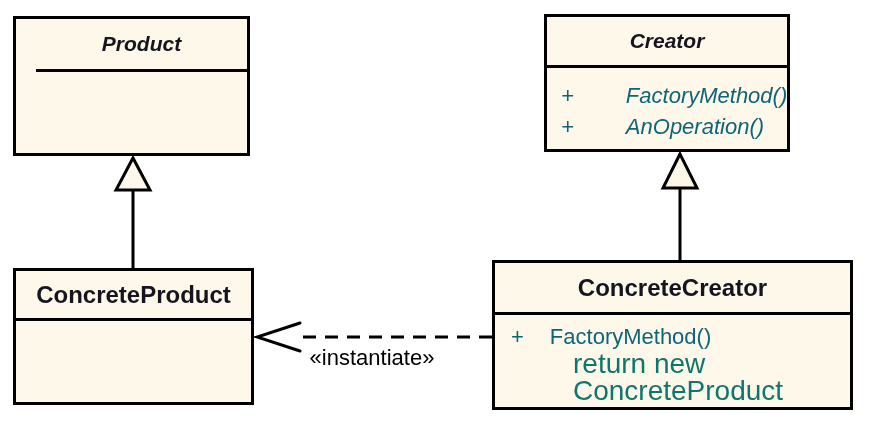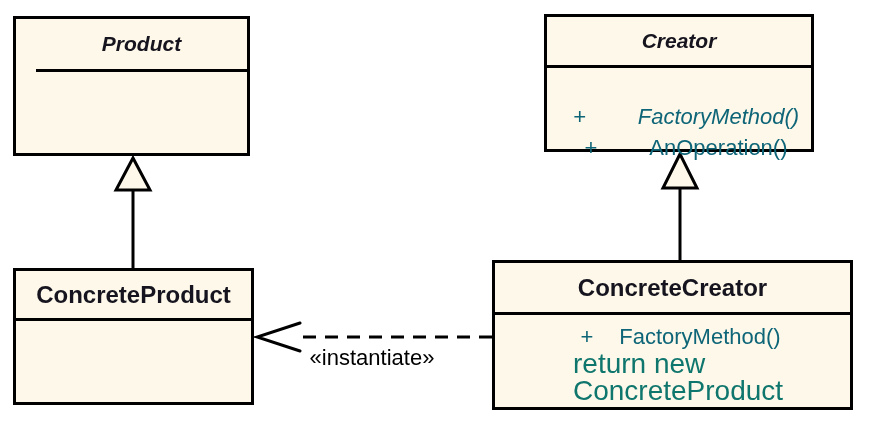--- a/index.html
+++ b/index.html
@@ -41,35 +41,35 @@
   .uml-title.abstract { font-style: italic; }
   .uml-body {
     flex: 1 1 auto;
     color: #0e6578;
     font-size: 22px;
   }
   
   .box-product { left: 13px; top: 16px; width: 237px; height: 140px; }
   .box-product .uml-title { height: 50px; font-size: 21px; margin-left: 20px; }
   
-  .box-creator { left: 544px; top: 14px; width: 270px; height: 138px; gap: 21px; }
+  .box-creator { left: 544px; top: 14px; width: 246px; height: 138px; }
   .box-creator .uml-title { height: 48px; font-size: 21px; }
   .box-creator .uml-body { padding-top: 12px; }
-  .box-creator .member { line-height: 31px; padding-left: 14px; }
+  .box-creator .member { line-height: 31px; padding-left: 14px; font-style: italic; }
   .box-creator .member .mname { margin-left: 52px; }
   
   .box-concrete-product { left: 13px; top: 268px; width: 241px; height: 137px; }
   .box-concrete-product .uml-title { height: 47px; font-size: 24px; }
   
   .box-concrete-creator { left: 492px; top: 260px; width: 361px; height: 150px; }
   .box-concrete-creator .uml-title { height: 49px; font-size: 24px; }
   .box-concrete-creator .uml-body { padding-top: 8px; }
   .box-concrete-creator .member { line-height: 27px; padding-left: 16px; }
   .box-concrete-creator .member .mname { margin-left: 26px; }
-  .member { white-space: nowrap; text-align: center; }
+  .member { white-space: nowrap; }
   .member.italic { font-style: italic; }
   .vis { display: inline-block; }
   .note-line {
     color: #0f766e;
     line-height: 27px;
     padding-left: 78px;
     white-space: nowrap;
     font-size: 28px;
   }
   .stereotype-label {

